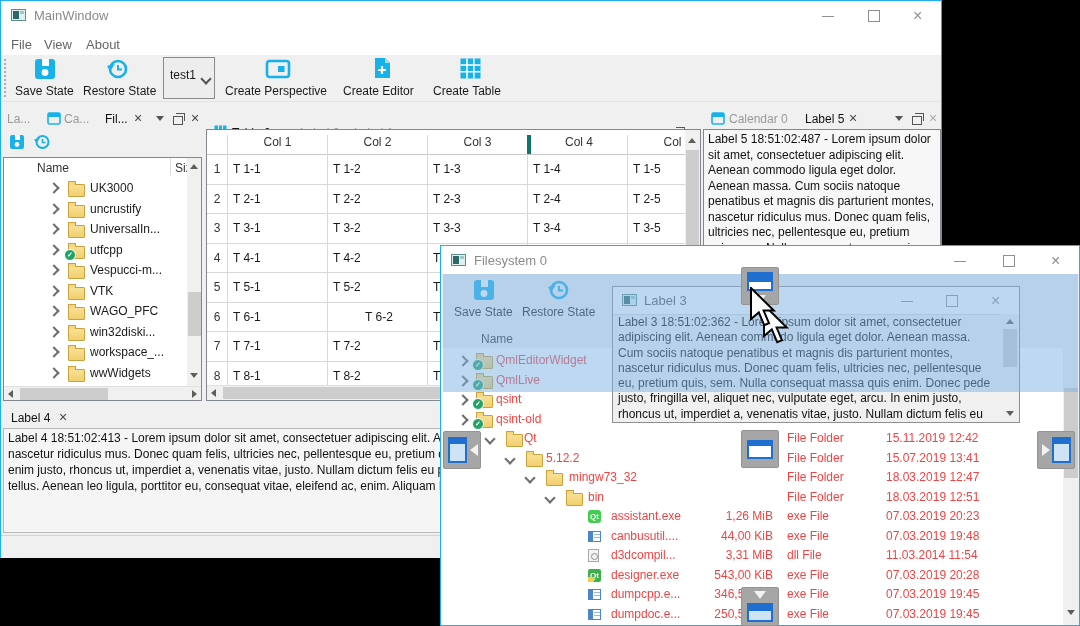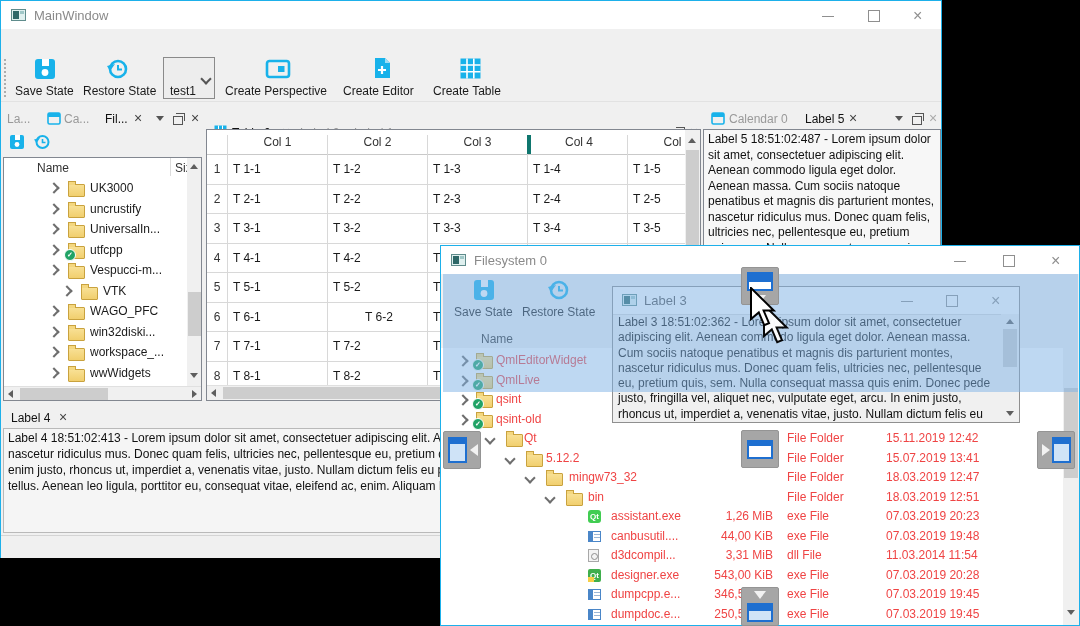--- a/index.html
+++ b/index.html
@@ -61,41 +61,46 @@
 <body>
 
 <div class="win" style="left:0;top:0;width:942px;height:558px;">
   <div class="titlebar">
     <span class="winicon" style="left:10px;top:8px;"></span>
     <span class="wtitle" style="left:33px;">MainWindow</span>
     <span class="cap-min" style="left:821px;top:15px;"></span>
     <span class="cap-max" style="left:867px;top:9px;"></span>
     <span class="cap-close" style="left:912px;top:9px;">×</span>
   </div>
+  <div style="position:absolute;left:0;top:28px;right:0;height:26px;background:#fff;">
+    <span class="menu-item" style="left:10px;top:8px;">File</span>
+    <span class="menu-item" style="left:43px;top:8px;">View</span>
+    <span class="menu-item" style="left:85px;top:8px;">About</span>
+  </div>
 
   <div style="position:absolute;left:0;top:54px;right:0;height:46px;background:#f0f0f0;border-bottom:1px solid #e2e2e2;">
     <div style="position:absolute;left:3px;top:4px;height:38px;border-left:2px dotted #adadad;"></div>
     <div style="position:absolute;left:12px;top:2px;width:64px;height:43px;">
       <svg width="22" height="22" style="position:absolute;left:21px;top:1px;">
           <rect x="1" y="1" width="20" height="20" rx="3" fill="#18b2ea"></rect>
           <rect x="8" y="1" width="7" height="7" fill="#fff"></rect>
           <circle cx="11" cy="14.5" r="3.4" fill="#fff"></circle>
         </svg>
       <span class="tb-label" style="left:2px;top:27px;">Save State</span>
     </div>
     <div style="position:absolute;left:80px;top:2px;width:74px;height:43px;">
       <svg width="24" height="22" style="position:absolute;left:25px;top:1px;">
           <circle cx="12" cy="11" r="8" fill="none" stroke="#18b2ea" stroke-width="2.6"></circle>
           <path d="M12 7v4.5h4" fill="none" stroke="#18b2ea" stroke-width="2"></path>
           <path d="M1 8 L9 6 L4 13 Z" fill="#18b2ea"></path>
         </svg>
       <span class="tb-label" style="left:2px;top:27px;">Restore State</span>
     </div>
     <div style="position:absolute;left:162px;top:2px;width:52px;height:42px;background:#ededed;border:1px solid #8a8a8a;box-sizing:border-box;">
-      <span class="tb-label" style="left:6px;top:26px;text-align:right;">test1</span>
+      <span class="tb-label" style="left:6px;top:10px;text-align:right;">test1</span>
       <span class="chev d" style="left:38px;top:17px;border-color:#555;"></span>
     </div>
     <div style="position:absolute;left:222px;top:2px;width:110px;height:43px;">
       <svg width="26" height="22" style="position:absolute;left:42px;top:1px;">
           <rect x="2" y="3" width="22" height="16" rx="2.5" fill="none" stroke="#18b2ea" stroke-width="2.6"></rect>
           <rect x="13" y="8" width="6.5" height="6" fill="#18b2ea"></rect>
         </svg>
       <span class="tb-label" style="left:2px;top:27px;">Create Perspective</span>
     </div>
     <div style="position:absolute;left:340px;top:2px;width:82px;height:43px;">
@@ -163,21 +168,21 @@
         <div style="position: absolute; left: 0px; top: 62px; width: 182px; height: 20px;">
           <span class="chev r" style="left: 46px; top: 6px;"></span>
           <span class="folder check" style="left: 64px; top: 6px;"></span>
           <span class="tree-label" style="left: 86px; top: 3px;">utfcpp</span>
         </div>
         <div style="position: absolute; left: 0px; top: 82px; width: 182px; height: 20px;">
           <span class="chev r" style="left: 46px; top: 6px;"></span>
           <span class="folder" style="left: 64px; top: 6px;"></span>
           <span class="tree-label" style="left: 86px; top: 3px;">Vespucci-m...</span>
         </div>
-        <div style="position: absolute; left: 13px; top: 103px; width: 182px; height: 20px;">
+        <div style="position: absolute; left: 0px; top: 103px; width: 182px; height: 20px;">
           <span class="chev r" style="left: 46px; top: 6px;"></span>
           <span class="folder" style="left: 64px; top: 6px;"></span>
           <span class="tree-label" style="left: 86px; top: 3px;">VTK</span>
         </div>
         <div style="position: absolute; left: 0px; top: 123px; width: 182px; height: 20px;">
           <span class="chev r" style="left: 46px; top: 6px;"></span>
           <span class="folder" style="left: 64px; top: 6px;"></span>
           <span class="tree-label" style="left: 86px; top: 3px;">WAGO_PFC</span>
         </div>
         <div style="position: absolute; left: 0px; top: 144px; width: 182px; height: 20px;">

